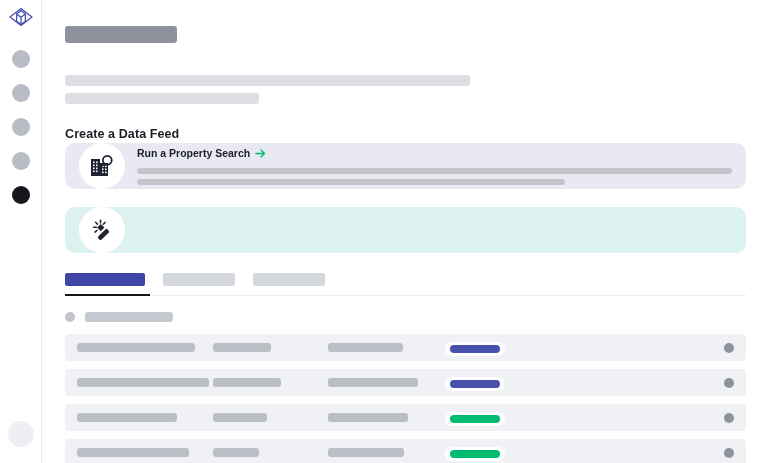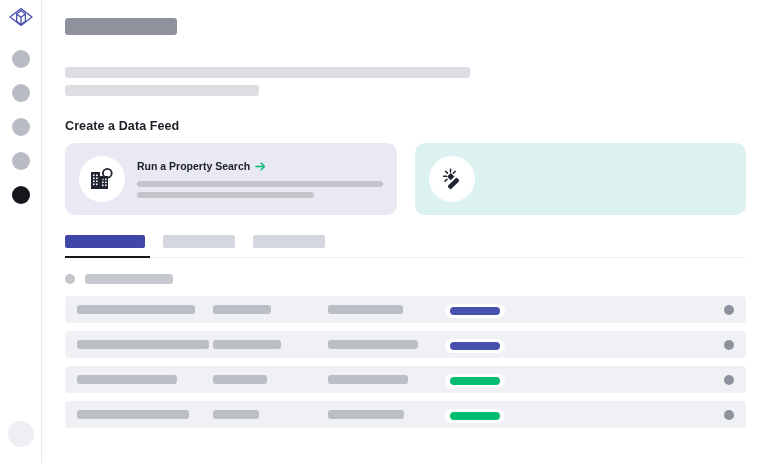--- a/index.html
+++ b/index.html
@@ -56,21 +56,21 @@
     background: #eeeff4;
   }
 
   
   .main {
     position: absolute;
     left: 43px; top: 0;
     width: 725px; height: 463px;
     background: #ffffff;
     box-sizing: border-box;
-    padding: 8px 22px;
+    padding: 16px 22px;
   }
 
   
   .sk {
     border-radius: 3px;
     background: #dcdee4;
   }
   .sk-dark { background: #8e929c; }
 
   .hdr-title { width: 112px; height: 17px; margin-top: 10px; }
@@ -82,21 +82,22 @@
     font-size: 12.5px;
     font-weight: 700;
     color: #1c1f26;
     letter-spacing: 0.1px;
   }
 
   
   .cards {
     display: flex;
     gap: 18px;
-    margin-top: 10px;
+    margin-top: 2px;
+    flex-direction: column;
   }
   .feed-card {
     flex: 1;
     height: 72px;
     border-radius: 10px;
     display: flex;
     align-items: center;
     padding: 0 14px;
     box-sizing: border-box;
   }

